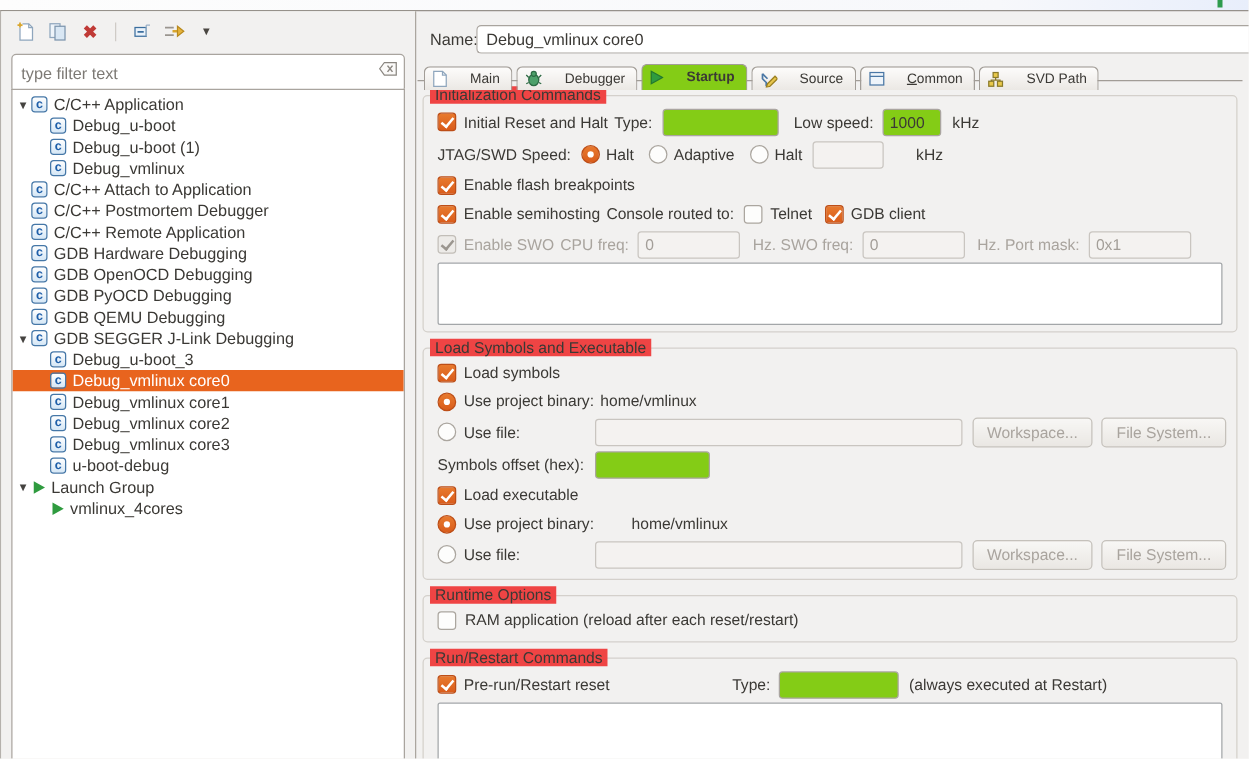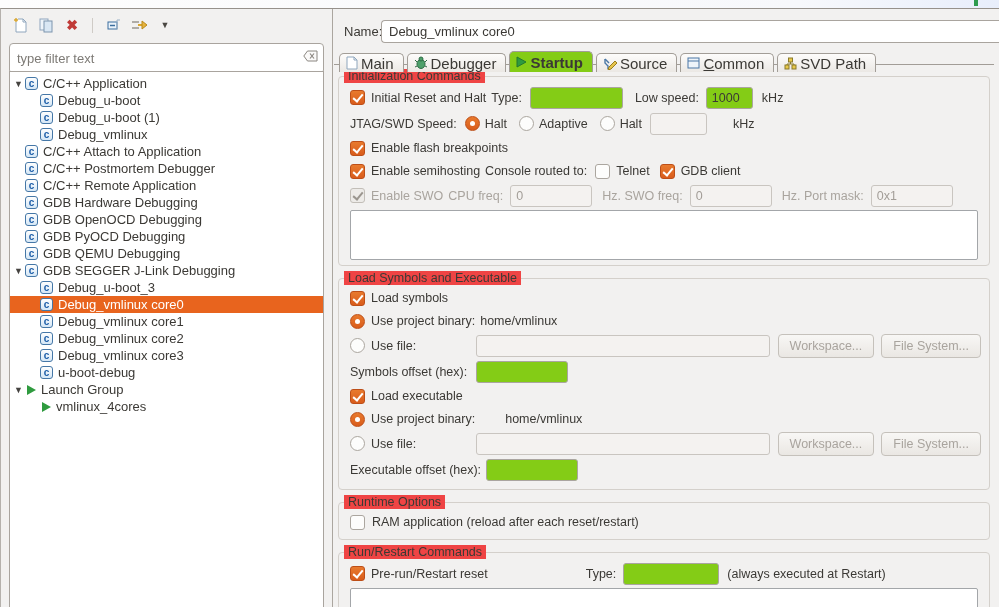--- a/index.html
+++ b/index.html
@@ -36,23 +36,23 @@
   .pl{ width:0; height:0; flex:none; border-left:9px solid #2f9b3f; border-top:5px solid transparent; border-bottom:5px solid transparent; margin-left:2px; }
   .tl{ margin-left:5px; }
 
   
   .rightpane{ position:absolute; left:333px; top:0; right:0; height:100%; }
   .namerow{ display:flex; align-items:center; margin:11px 0 0 10px; }
   .nlabel{ font-size:13px; width:37px; flex:none; }
   .ninput{ flex:1; height:23px; border:1px solid #a9a49e; border-radius:4px 0 0 4px; border-right:none;
            background:#fff; font:13px "Liberation Sans",sans-serif; padding:0 7px; color:#3b3935; margin-right:-2px; }
   .tabbar{ display:flex; align-items:flex-end; margin:8px 0 0 5px; position:relative; z-index:2; }
-  .tab{ display:flex; align-items:center; gap:3px; height:19px; padding:0 9px 0 6px; margin-right:3px;
+  .tab{ display:flex; align-items:center; gap:18px; height:19px; padding:0 9px 0 6px; margin-right:3px;
         border:1px solid #a29d97; border-bottom:none; border-radius:5px 5px 0 0;
-        background:linear-gradient(#fdfcfb,#ebe8e4); font-size:15px; white-space:nowrap; }
+        background:linear-gradient(#fdfcfb,#ebe8e4); font-size:11px; white-space:nowrap; }
   .tab.active{ background:#84cc16; font-weight:bold; height:21px; }
   .mn{ text-decoration:underline; }
   .content{ position:absolute; left:0; right:5px; top:55px; bottom:0; border-top:1px solid #a29d97; padding:4px 3px 0 3px; overflow:hidden; }
 
   .group{ position:relative; border:1px solid #d4d0cb; border-radius:4px; margin:7px 1px 12px 1px; padding:9px 8px 5px 11px; }
   .gtitle{ position:absolute; top:-8px; left:5px; background:#ef4444; padding:0 4px; font-size:12.5px; line-height:14px; }
   .frow{ display:flex; align-items:center; height:23px; margin-bottom:3px; font-size:12.5px; white-space:nowrap; }
   .frow.short{ height:20px;text-align:center; }
   .dis-t{ color:#a9a49e; }
 
@@ -375,24 +375,20 @@
             <span style="margin-left:6px">Use project binary:</span>
             <span style="margin-left:30px">home/vmlinux</span>
           </div>
           <div class="frow">
             <span class="rb off"></span>
             <span class="lblw" style="margin-left:6px;width:105px">Use file:</span>
             <input class="tf dis" style="width: 345px;" value="">
             <button class="btn" style="margin-left:8px">Workspace...</button>
             <button class="btn" style="margin-left:7px">File System...</button>
           </div>
-          <div class="frow">
-            <span class="lblw" style="width:136px">Executable offset (hex):</span>
-            <input class="tf" style="width: 92px;" value="">
-          </div>
         </div>
 
         <div class="group" style="padding-bottom:7px">
           <div class="gtitle">Runtime Options</div>
           <div class="frow short" style="margin-bottom:0">
             <span class="cb off"></span>
             <span style="margin-left:7px">RAM application (reload after each reset/restart)</span>
           </div>
         </div>
 

